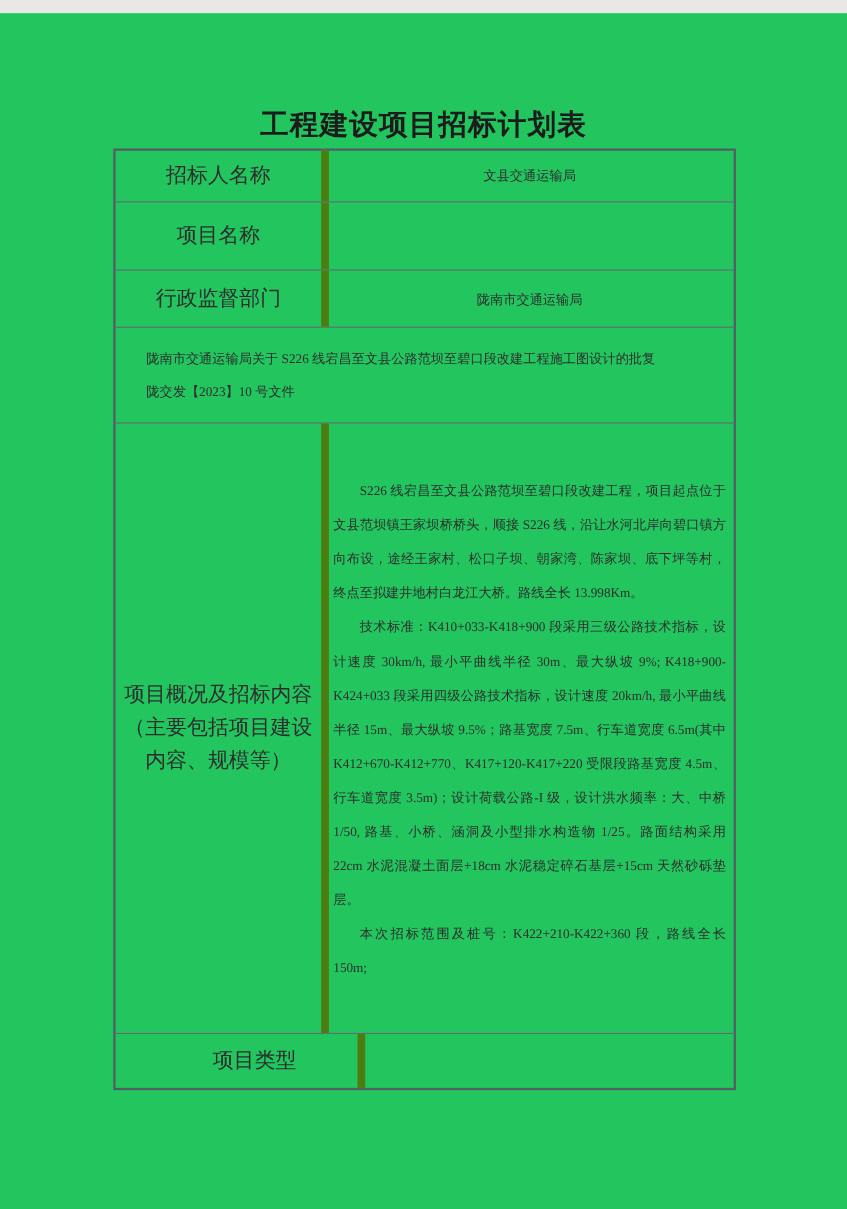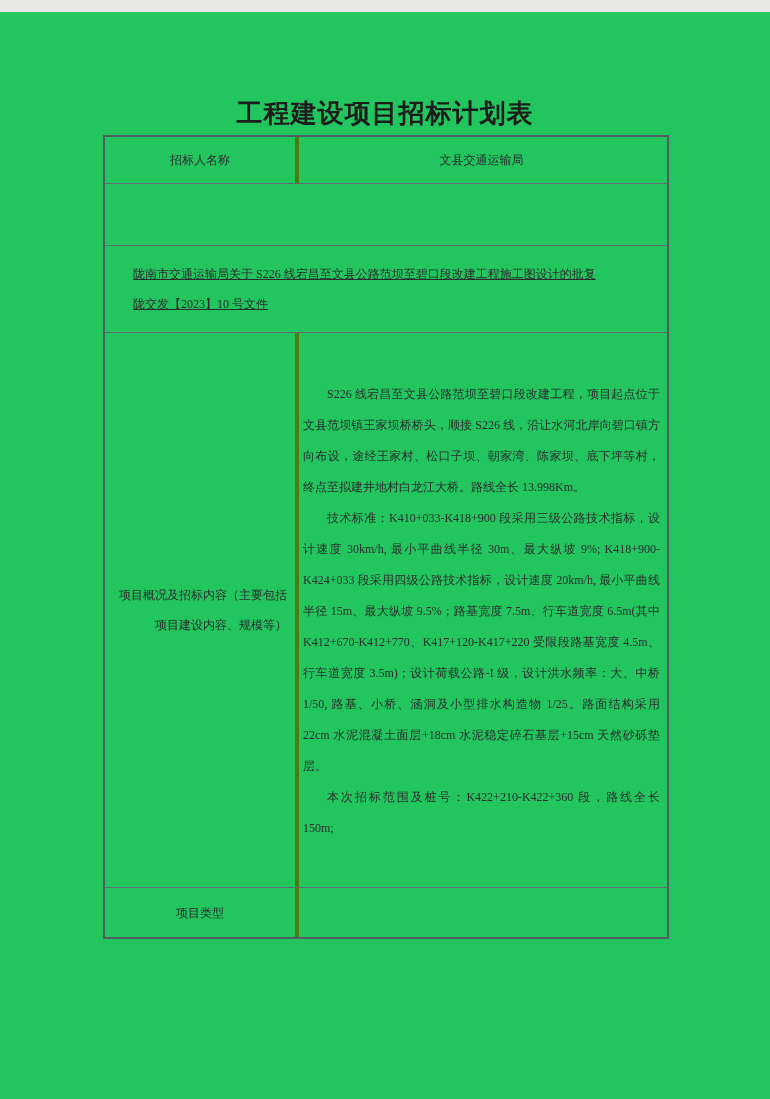--- a/index.html
+++ b/index.html
@@ -38,26 +38,26 @@
     border-bottom:1px solid #636a70;
   }
   .t-row:last-child{border-bottom:none;}
   .cell{
     box-sizing:border-box;
     overflow:hidden;
   }
   .label-cell{
     width:194px;
     flex:0 0 194px;
-    border-right:4px solid #4d7c0f;
+    border-right:7px solid #4d7c0f;
     display:flex;
     align-items:center;
     justify-content:center;
-    text-align:right;
-    font-size:12px;
+    text-align:center;
+    font-size:19px;
     line-height:30px;
     padding:2px 8px;
   }
   .value-cell{
     flex:1 1 auto;
     font-size:12px;
     line-height:30px;
     padding:2px 7px 2px 4px;
   }
   .v-center{
@@ -75,41 +75,46 @@
   }
   .v-paras p{
     margin:0;
     text-indent:2em;
   }
   .row-1{height:47px;}
   .row-2{height:62px;}
   .row-3{height:52px;}
   .row-4{height:87px;}
   .row-5{height:555px;}
-  .row-6{height:49px;}
+  .row-6{height:49px;padding-left:33px;}
   .row-5 .value-cell{line-height:31px;padding-top:4px;}
-  .row-4 .value-cell{line-height:30px;text-decoration:underline;}
+  .row-4 .value-cell{line-height:30px;}
 </style>
 </head>
 <body>
 
 <div class="page">
 
   <div class="page-title">工程建设项目招标计划表</div>
 
   <div class="doc-table">
 
     <div class="t-row row-1">
       <div class="cell label-cell">招标人名称</div>
       <div class="cell value-cell v-center">文县交通运输局</div>
     </div>
 
     <div class="t-row row-2">
+      <div class="cell label-cell">项目名称</div>
     </div>
 
+    <div class="t-row row-3">
+      <div class="cell label-cell">行政监督部门</div>
+      <div class="cell value-cell v-center">陇南市交通运输局</div>
+    </div>
 
     <div class="t-row row-4">
       <div class="cell value-cell v-paras">
         <p>陇南市交通运输局关于 S226 线宕昌至文县公路范坝至碧口段改建工程施工图设计的批复</p>
         <p>陇交发【2023】10 号文件</p>
       </div>
     </div>
 
     <div class="t-row row-5">
       <div class="cell label-cell">项目概况及招标内容（主要包括项目建设内容、规模等）</div>

